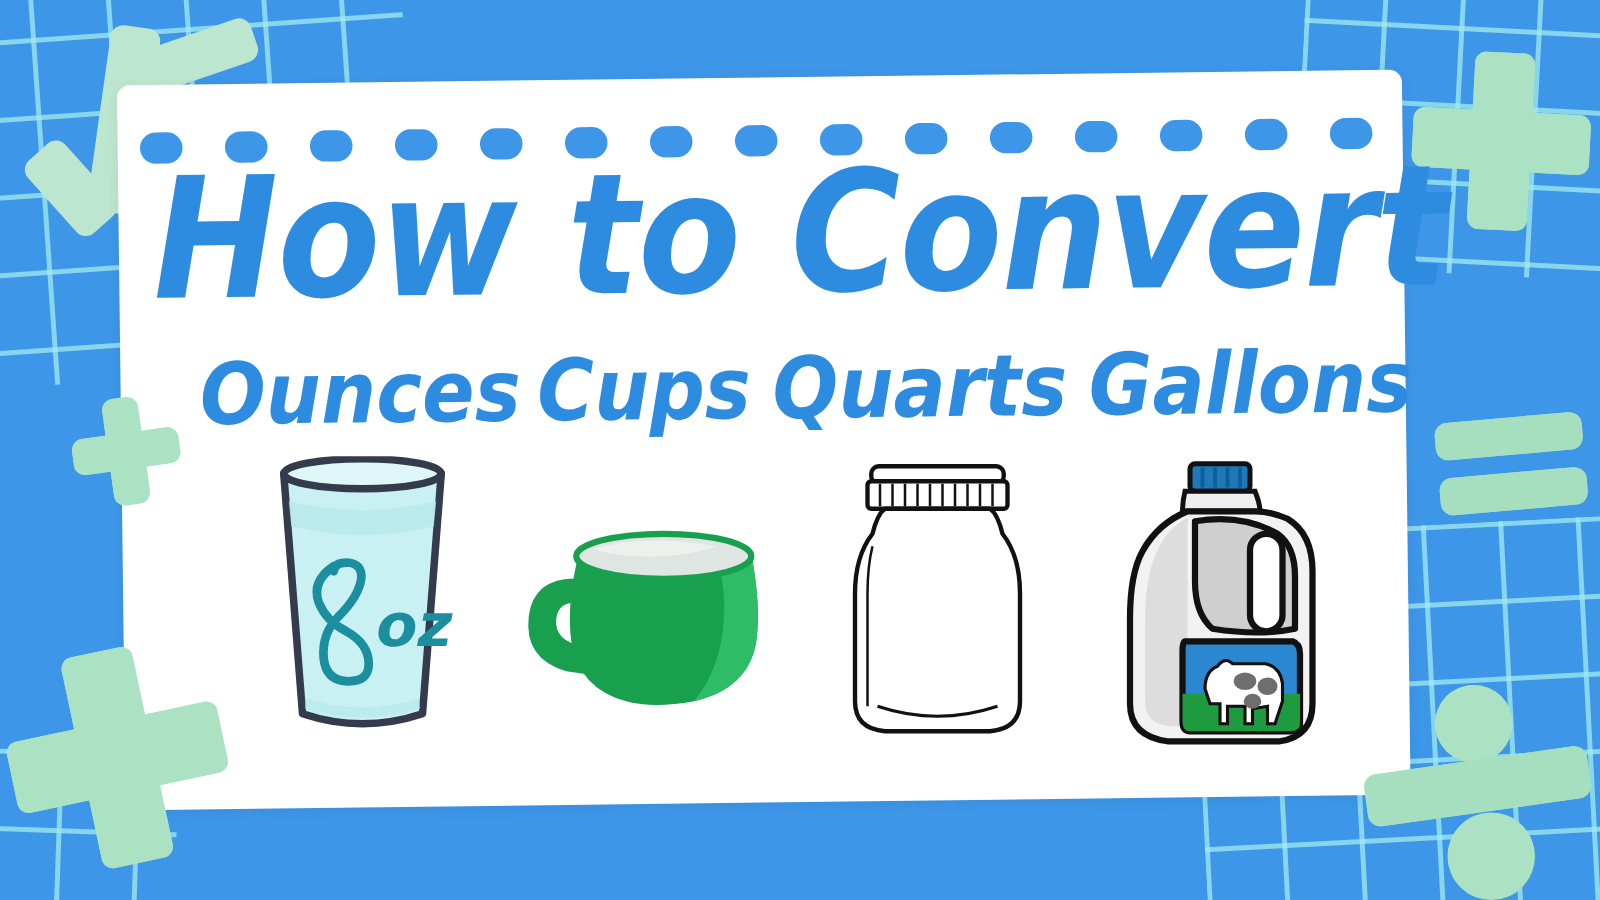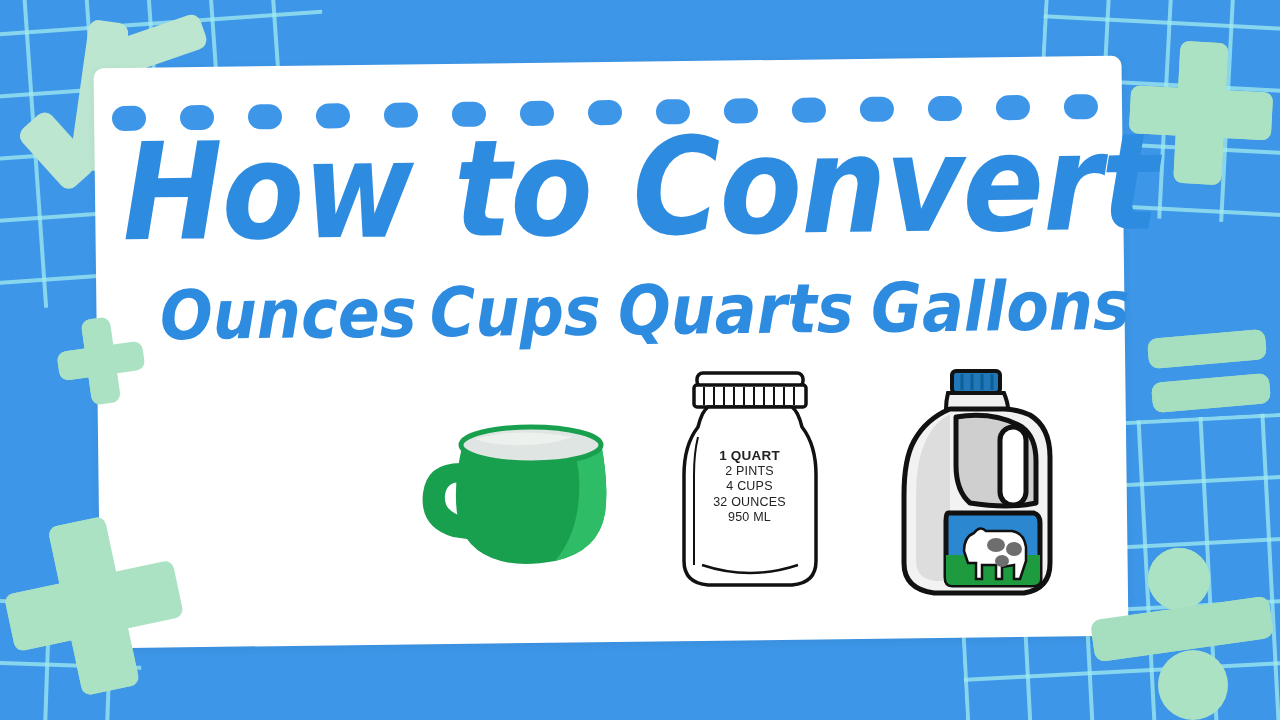--- a/index.html
+++ b/index.html
@@ -173,20 +173,32 @@
 
   <div class="title">How to Convert</div>
 
   <div class="subrow">
     <div class="sub s0">Ounces</div>
     <div class="sub s1">Cups</div>
     <div class="sub">Quarts</div>
     <div class="sub">Gallons</div>
   </div>
 
+  <div class="ill glass">
+    <svg viewBox="0 0 170 230" width="170" height="230">
+      <path d="M22 14 Q85 2 148 14 L133 206 Q85 222 37 206 Z" fill="#c9f0f2" stroke="#333b4d" stroke-width="6" stroke-linejoin="round"></path>
+      <path d="M26 36 Q85 50 144 36 L142 56 Q85 70 28 56 Z" fill="#b6e8eb" opacity=".75"></path>
+      <path d="M40 194 Q85 208 130 194 L131 202 Q85 216 39 202 Z" fill="#b6e8eb" opacity=".7"></path>
+      <ellipse cx="85" cy="14" rx="63" ry="12" fill="#dff7f8" stroke="#333b4d" stroke-width="6"></ellipse>
+      <g fill="none" stroke="#1b8fa0" stroke-width="7" stroke-linecap="round">
+        <path d="M62 88 Q44 100 50 117 Q56 132 72 140 Q90 150 90 166 Q90 180 74 180 Q56 180 54 162 Q52 142 66 128 Q82 112 84 98 Q85 86 73 85 Q62 85 62 92"></path>
+      </g>
+      <text x="96" y="152" font-family="DejaVu Sans, sans-serif" font-size="48" font-style="italic" font-weight="bold" fill="#1b8fa0">oz</text>
+    </svg>
+  </div>
 
   <div class="ill mug">
     <svg viewBox="0 0 230 230" width="230" height="230">
       <path d="M60 98 Q22 96 18 128 Q14 162 48 172 L62 174 L62 152 Q38 148 40 130 Q42 114 62 118 Z" fill="#18a04f"></path>
       <path d="M58 78 L196 78 Q204 120 200 148 Q194 186 150 196 Q118 202 96 196 Q58 186 52 148 Q48 118 58 78 Z" fill="#18a04f"></path>
       <path d="M166 79 Q196 78 196 78 Q204 120 200 148 Q194 186 150 196 Q172 170 174 130 Q176 100 166 79 Z" fill="#2fbc67"></path>
       <ellipse cx="126" cy="80" rx="70" ry="18" fill="#dfe5e2"></ellipse>
       <ellipse cx="126" cy="80" rx="70" ry="18" fill="none" stroke="#18a04f" stroke-width="5"></ellipse>
       <path d="M70 74 Q110 62 168 72 Q140 82 104 80 Q82 79 70 74 Z" fill="#eef2f0" opacity=".9"></path>
     </svg>
@@ -207,27 +219,20 @@
           <line x1="102" y1="22" x2="102" y2="40"></line>
         <line x1="112" y1="22" x2="112" y2="40"></line>
           <line x1="122" y1="22" x2="122" y2="40"></line>
       </g>
       <path d="M36 42 Q30 46 26 62 Q12 80 12 110 L12 196 Q12 218 36 220 L120 220 Q144 218 144 196 L144 110 Q144 80 130 62 Q126 46 120 42 Z" fill="#fff" stroke="#111" stroke-width="3.5" stroke-linejoin="round"></path>
       <path d="M26 72 Q22 88 22 110 L22 200" fill="none" stroke="#111" stroke-width="2"></path>
       <path d="M30 200 Q78 216 126 200" fill="none" stroke="#111" stroke-width="2.5"></path>
     </svg>
   </div>
 
-  <div class="jarlabel">
-    <div class="l0">1 QUART</div>
-    <div>2 PINTS</div>
-    <div>4 CUPS</div>
-    <div>32 OUNCES</div>
-    <div>950 ML</div>
-  </div>
 
   <div class="ill jug">
     <svg viewBox="0 0 185 240" width="185" height="240">
       <rect x="62" y="6" width="48" height="22" rx="4" fill="#2178b8" stroke="#111" stroke-width="4"></rect>
       <g stroke="#0d5f96" stroke-width="3">
         <line x1="72" y1="9" x2="72" y2="25"></line>
           <line x1="82" y1="9" x2="82" y2="25"></line>
         <line x1="92" y1="9" x2="92" y2="25"></line>
           <line x1="102" y1="9" x2="102" y2="25"></line>
       </g>

